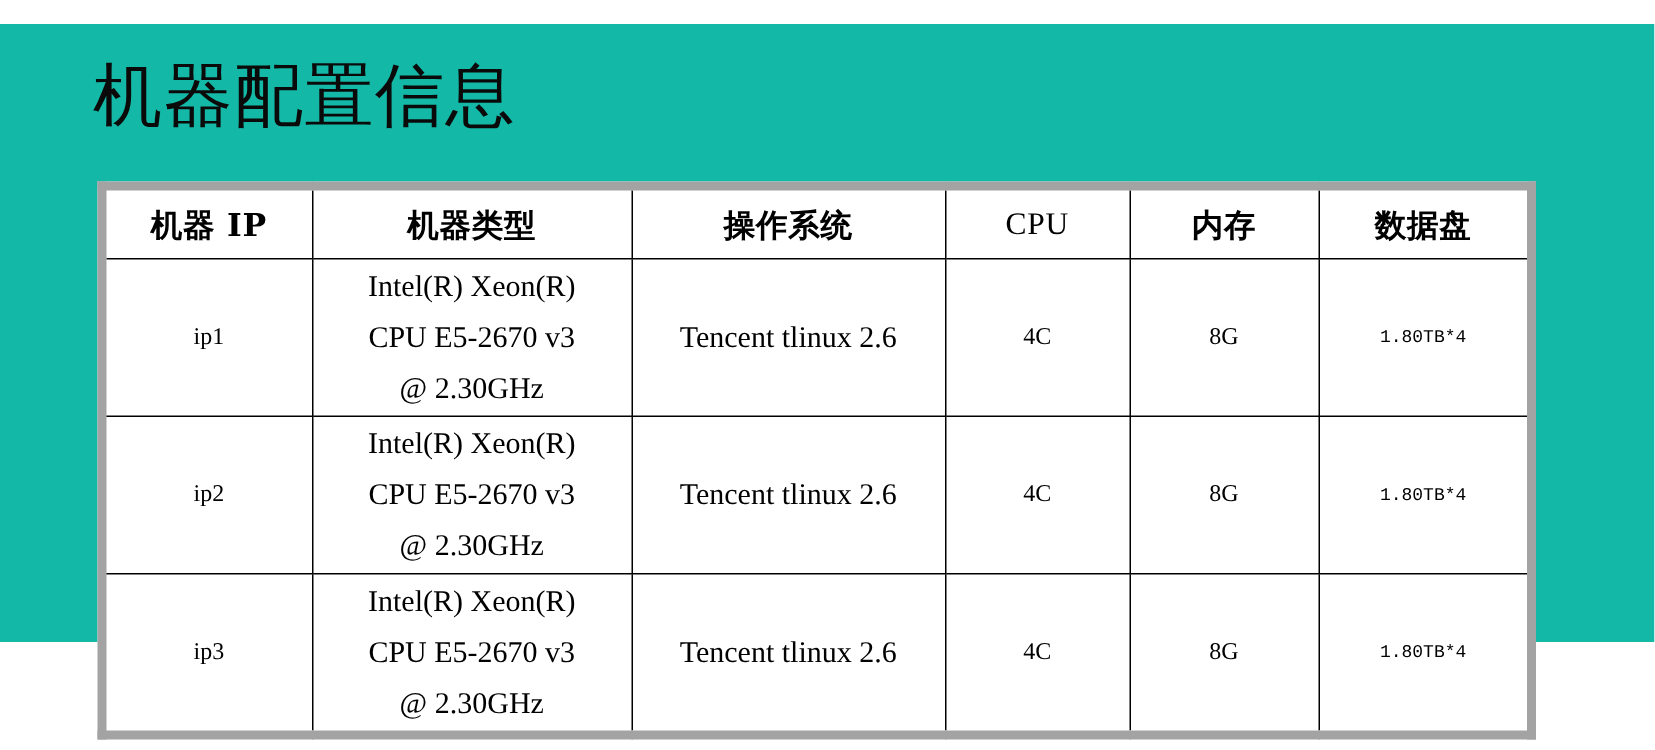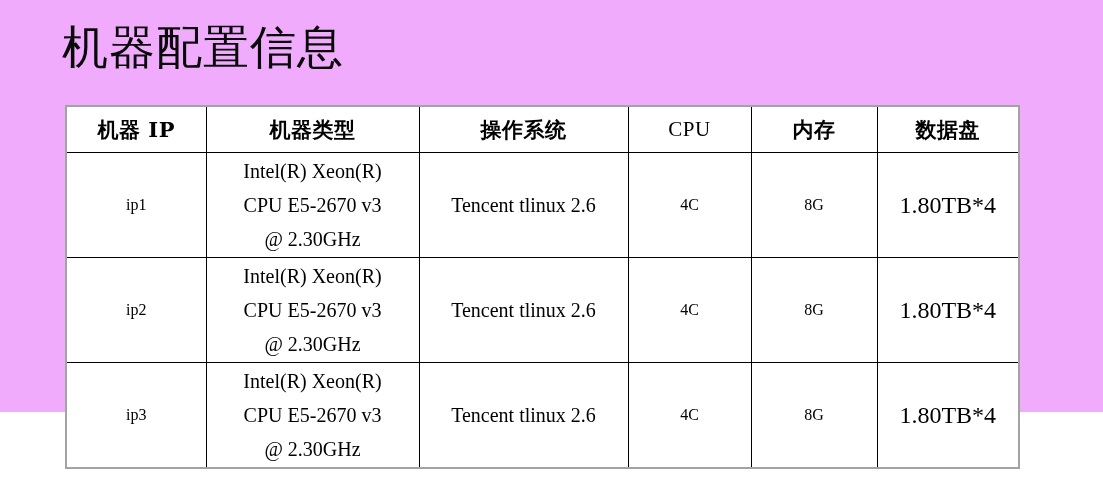--- a/index.html
+++ b/index.html
@@ -13,21 +13,22 @@
     overflow: hidden;
     font-family: "Liberation Serif", "DejaVu Serif", serif;
     color: #000000;
     -webkit-font-smoothing: antialiased;
   }
 
   #page {
     position: relative;
     width: 1103px;
     height: 412px;
-    background: #f0abfc;
+    background: #14b8a6;
+    margin-top: 16px;
   }
 
   
   .page-title {
     position: absolute;
     left: 62px;
     top: 18px;
     font-size: 46px;
     line-height: 58px;
     font-weight: 400;
@@ -43,21 +44,21 @@
     left: 65px;
     top: 105px;
     width: 953px;
   }
 
   table.config-table {
     border-collapse: collapse;
     table-layout: fixed;
     width: 953px;
     background: #ffffff;
-    border: 2px solid #a3a3a3;
+    border: 6px solid #a3a3a3;
   }
 
   table.config-table td,
   table.config-table th {
     border: 1px solid #000000;
     text-align: center;
     vertical-align: middle;
     padding: 0;
     color: #000000;
   }
@@ -94,21 +95,21 @@
     line-height: 34px;
     padding: 2px 6px;
     font-size: 20px;
   }
   td.machine-type .ln { display: block; white-space: nowrap; }
 
   td.cell-os   { font-size: 20px; white-space: nowrap; }
   td.cell-ip   { font-size: 16px; }
   td.cell-cpu  { font-size: 16px; }
   td.cell-mem  { font-size: 16px; }
-  td.cell-disk { font-size: 24px; white-space: nowrap; }
+  td.cell-disk { font-size: 12px; white-space: nowrap; font-family: Liberation Mono, monospace; }
 </style>
 </head>
 <body>
 
 <div id="page">
 
   <div class="page-title">机器配置信息</div>
 
   <div class="config-table-wrap">
     <table class="config-table">

